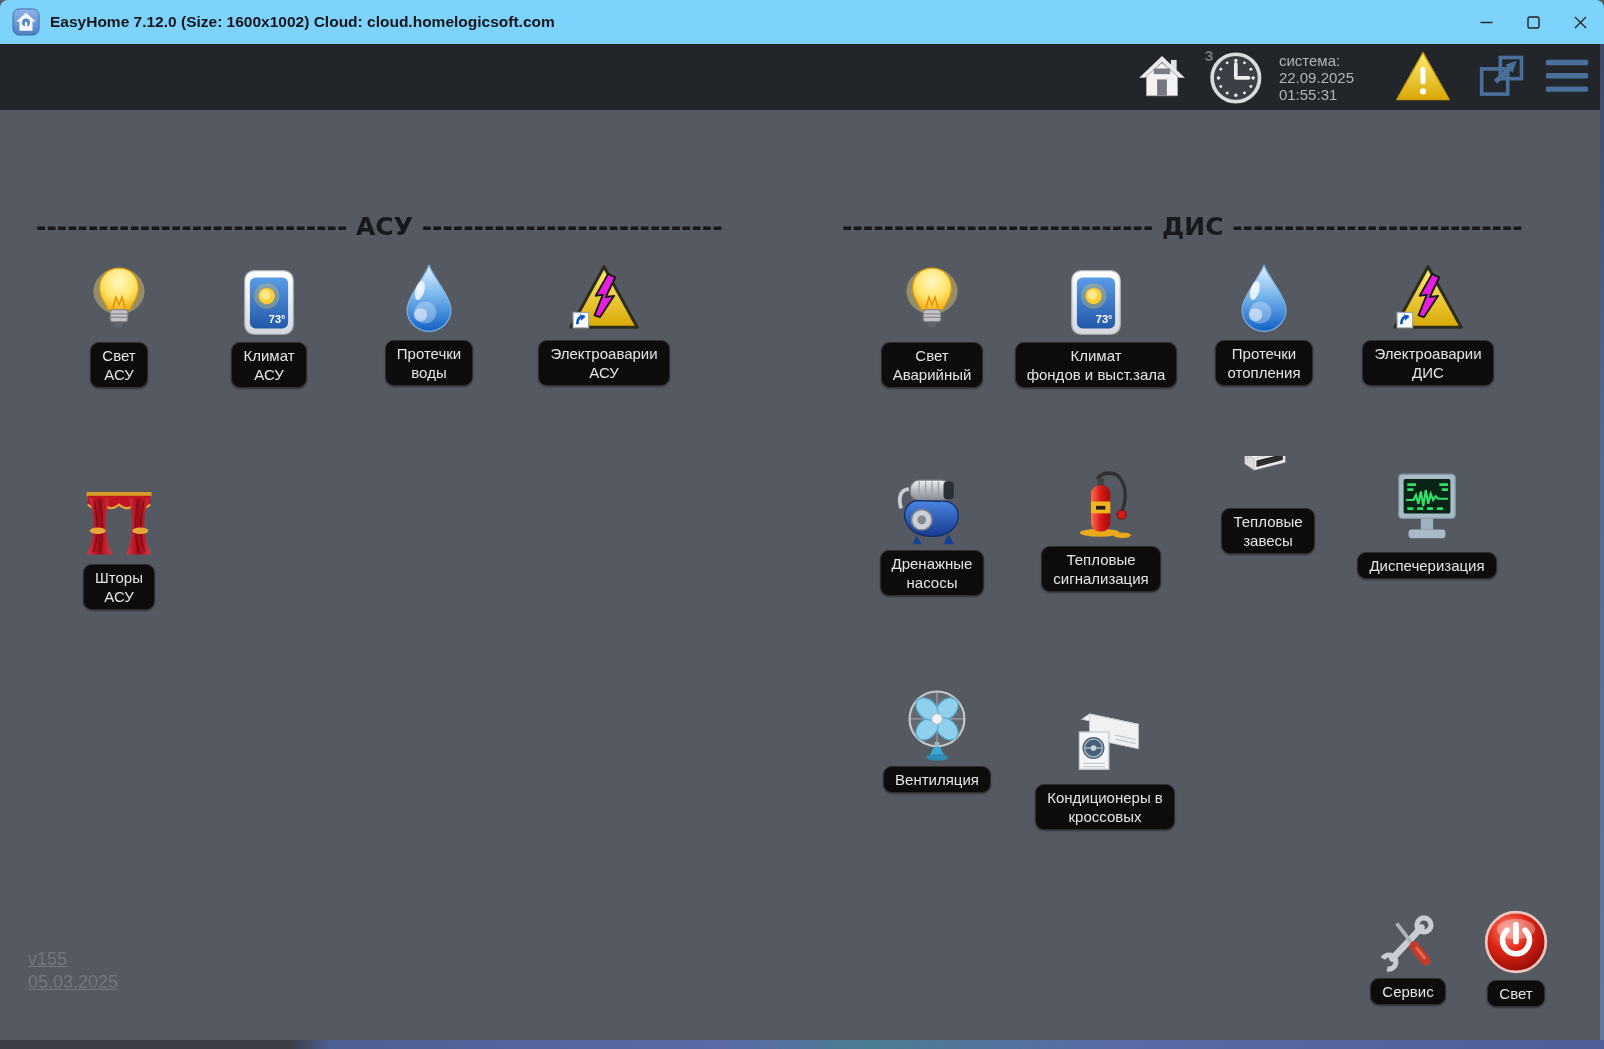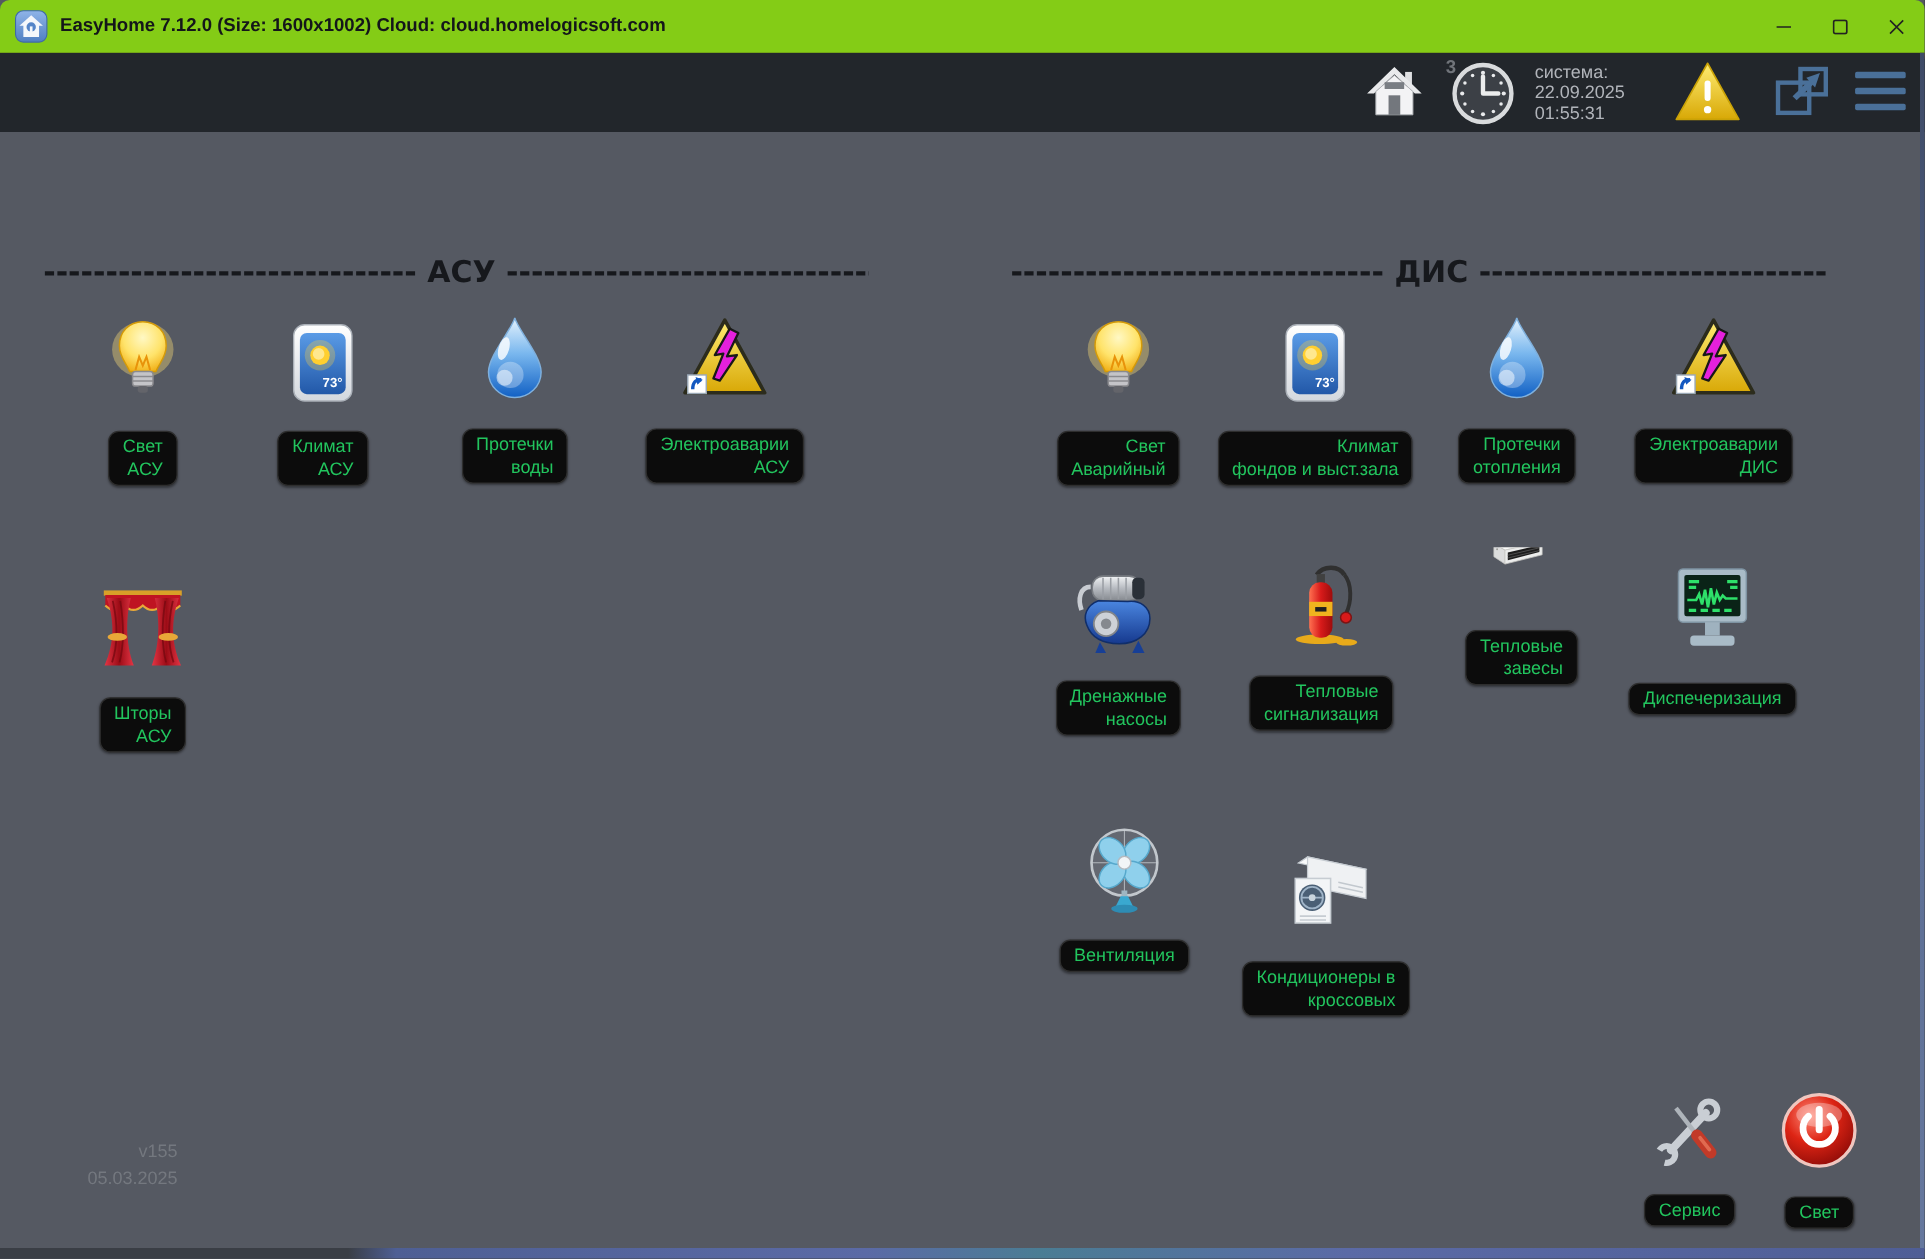--- a/index.html
+++ b/index.html
@@ -1,19 +1,19 @@
 <!DOCTYPE html>
 <html><head>
 <meta charset="utf-8">
 <style>
   html,body{margin:0;padding:0;background:#2a2d33;}
   #app{position:relative;width:1604px;height:1049px;background:#555962;overflow:hidden;
        font-family:"Liberation Sans",sans-serif;}
   
-  .titlebar{position:absolute;top:0;left:0;right:0;height:44px;background:#84cc16;
+  .titlebar{position:absolute;top:0;left:0;right:0;height:44px;background:#7dd3fc;
             display:flex;align-items:center;border-bottom:5px solid #f97316;border-radius:8px 8px 0 0;}
   .app-icon{margin-left:12px;width:28px;height:28px;flex:0 0 auto;}
   .title-text{margin-left:10px;font-size:15.5px;font-weight:600;color:#14161a;white-space:nowrap;}
   .win-controls{margin-left:auto;display:flex;height:100%;}
   .win-btn{width:47px;height:100%;display:flex;align-items:center;justify-content:center;cursor:pointer;}
   
   .navbar{position:absolute;top:44px;left:0;right:0;height:66px;background:#22262b;
           display:flex;align-items:center;}
   .back-btn{display:flex;align-items:center;margin-left:8px;cursor:pointer;}
   .back-label{color:#a9adb4;font-size:19px;letter-spacing:.4px;margin-left:2px;}
@@ -21,26 +21,26 @@
   .sys-text{font-size:15px;color:#b1b4ba;line-height:17px;white-space:nowrap;}
   .nav-ico{cursor:pointer;display:block;}
   
   .section-header{position:absolute;top:212px;height:34px;font-family:"DejaVu Sans",sans-serif;
       font-weight:bold;font-size:25px;color:#16181c;text-align:center;white-space:nowrap;overflow:hidden;}
   #asu-header{left:36px;width:688px;}
   #dis-header{left:842px;width:680px;}
   
   .tile{position:absolute;width:170px;display:flex;flex-direction:column;align-items:center;cursor:pointer;}
   .tile svg{display:block;}
-  .tile-label{background:#0c0c0c;border:1px solid #2e2e2e;border-radius:9px;color:#22c55e;
-      font-size:15px;line-height:19px;padding:3px 11px;text-align:right;white-space:pre-line;margin-top:19px;
+  .tile-label{background:#0c0c0c;border:1px solid #2e2e2e;border-radius:9px;color:#e5e5e5;
+      font-size:15px;line-height:19px;padding:3px 11px;text-align:center;white-space:pre-line;margin-top:2px;
       box-shadow:0 1px 2px rgba(0,0,0,.4);}
   
-  .footer-version{position:absolute;left:28px;top:948px;width:120px;text-align:right;
-      color:#74787f;font-size:15px;line-height:23px;}
+  .footer-version{position:absolute;left:28px;top:948px;width:120px;text-align:left;
+      color:#74787f;font-size:18px;line-height:23px;text-decoration:underline;}
   
   .edge-right{position:absolute;top:44px;bottom:8px;right:0;width:4px;
       background:linear-gradient(#3e4a66,#56688e 40%,#66789e);}
   .edge-bottom{position:absolute;left:0;right:0;bottom:0;height:9px;
       background:linear-gradient(90deg,#3a3e45 0,#3a3e45 290px,#4e5f94 330px,#5b6aa6 45%,#4a7d94 54%,#5b6aa6 70%,#4f5e96 100%);}
 </style>
 </head>
 <body>
 
 <svg aria-hidden="true" style="position:absolute;width:0;height:0;overflow:hidden">

